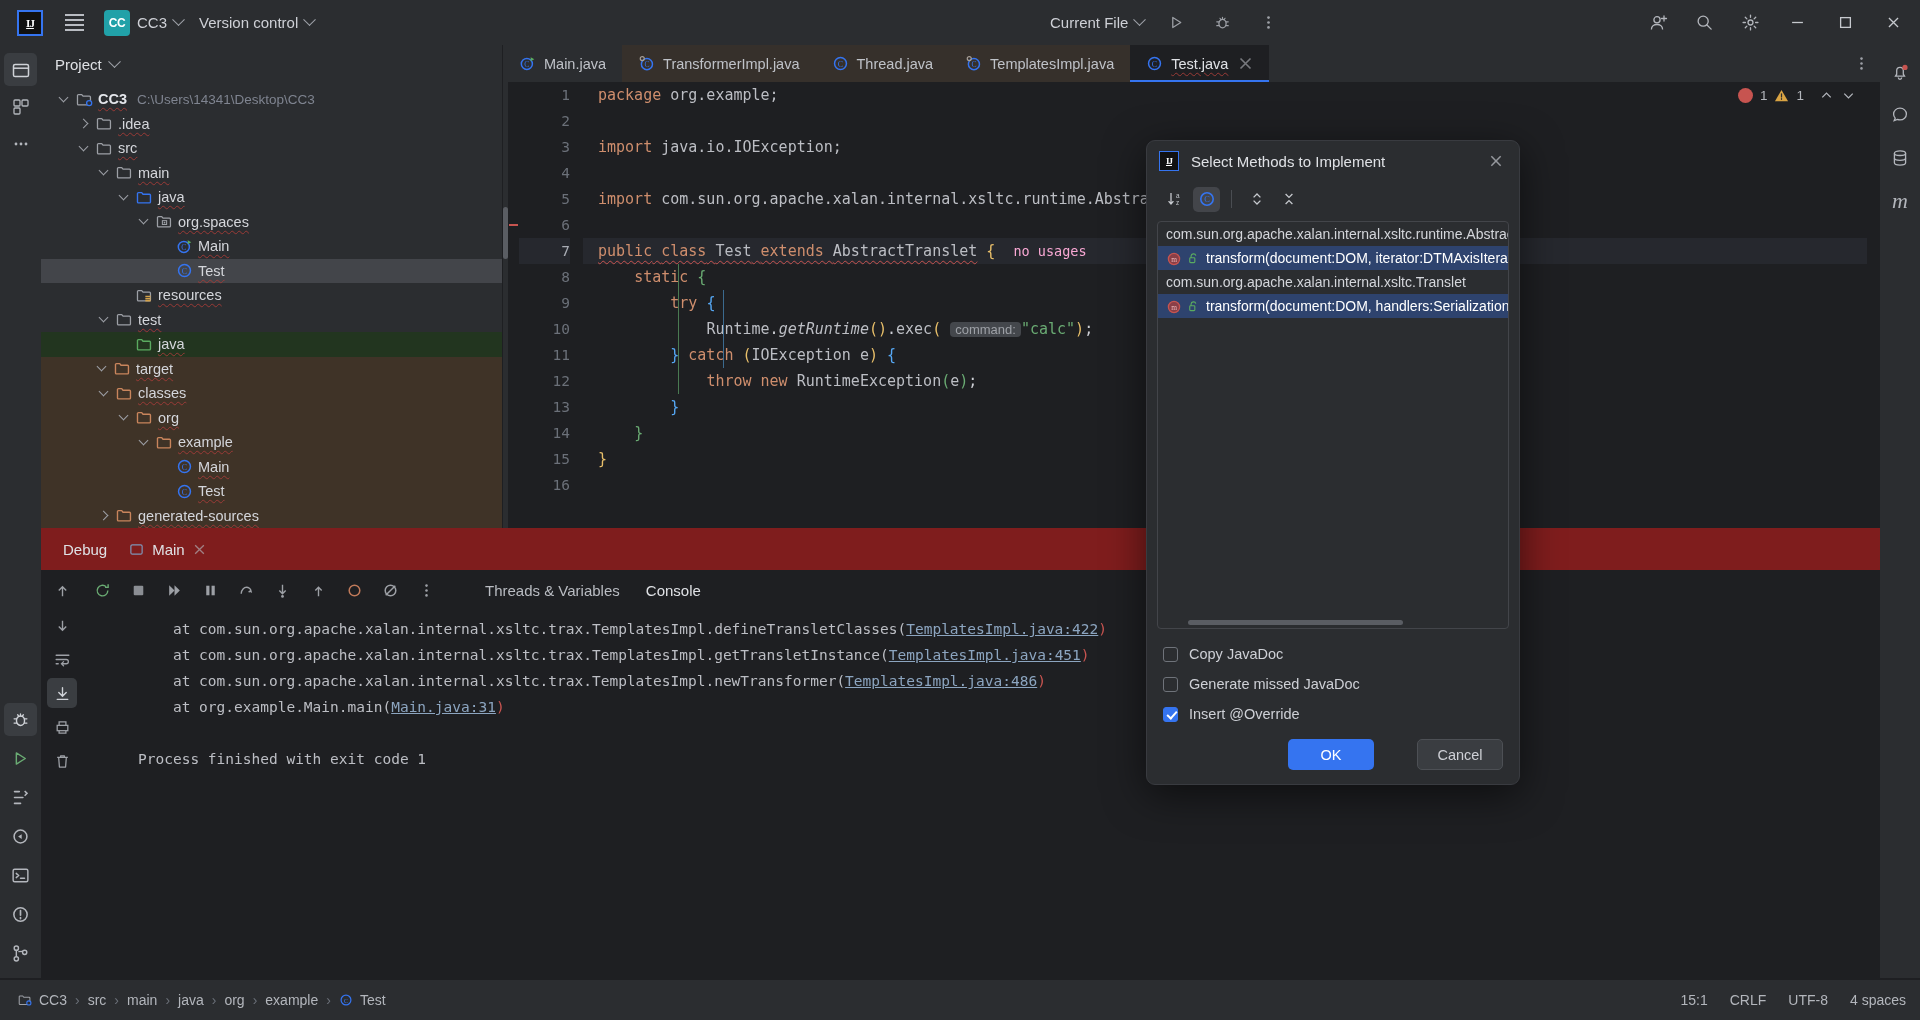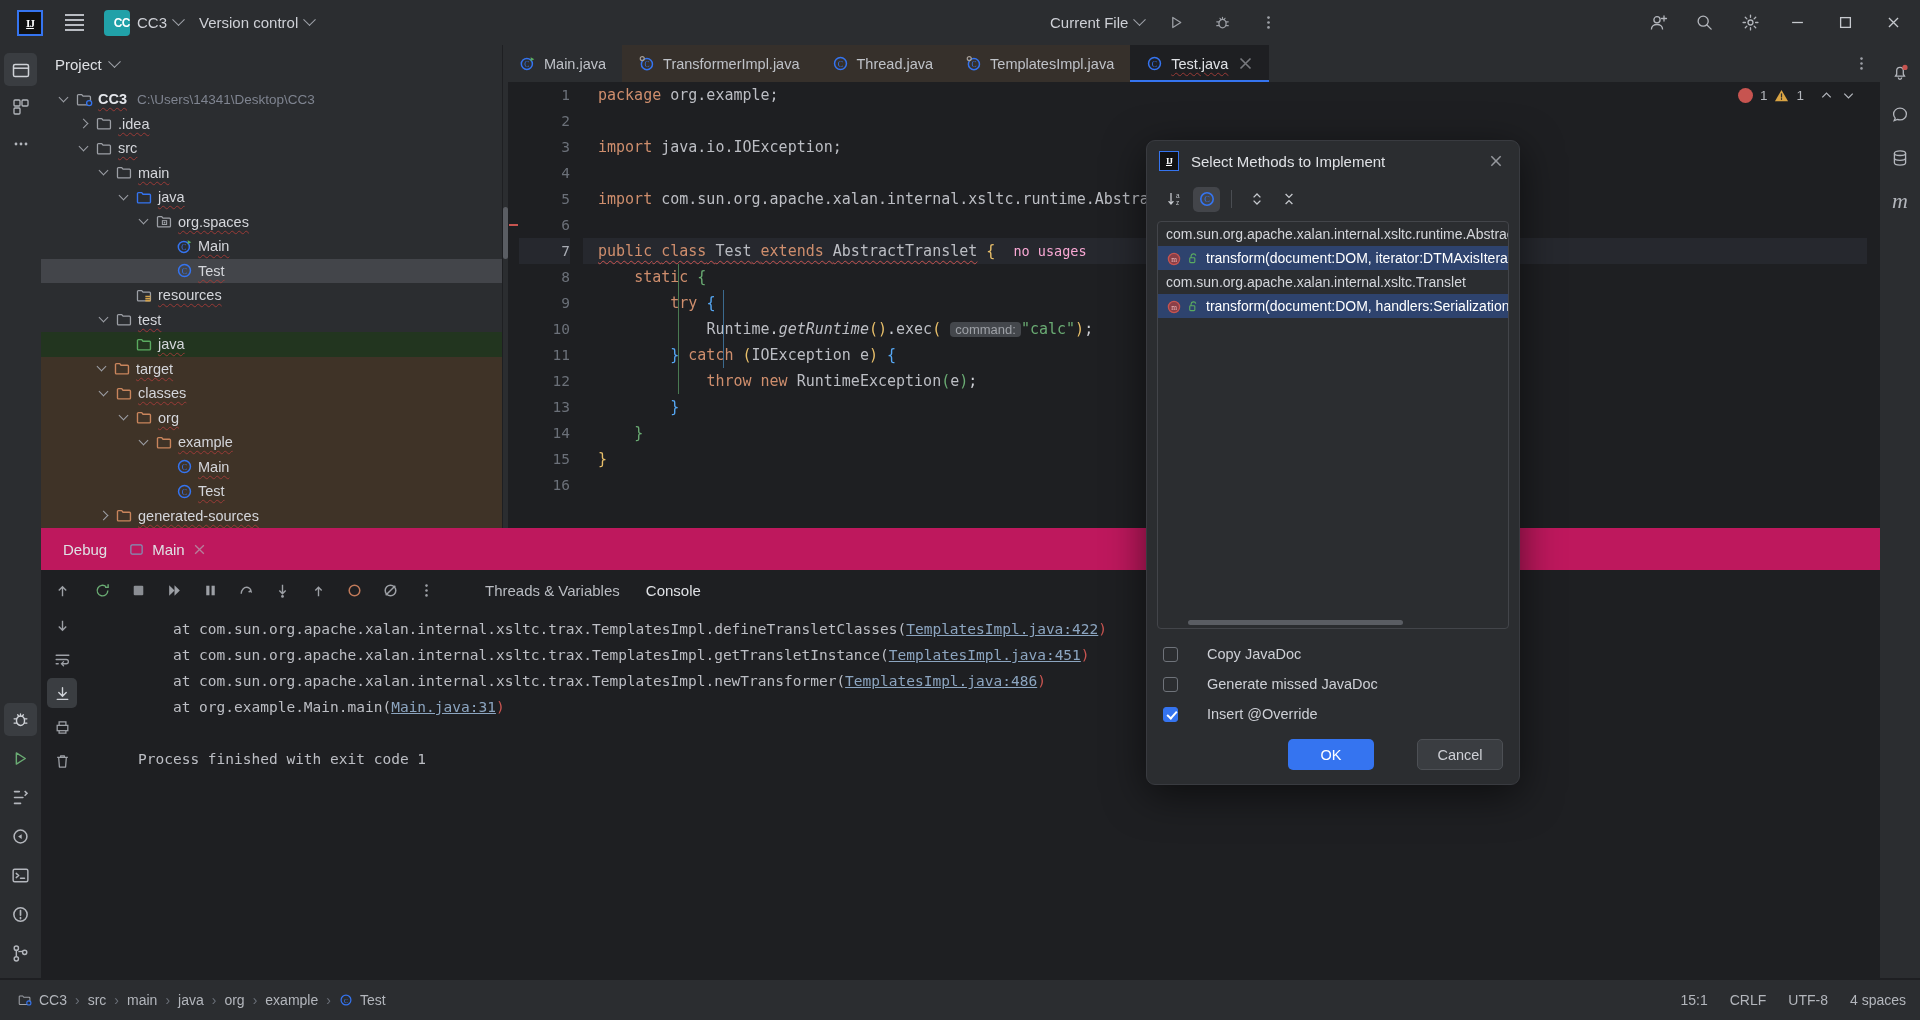--- a/index.html
+++ b/index.html
@@ -27,21 +27,21 @@
   }
   .ij-logo span { text-decoration:underline; }
   .tb-btn {
     width:44px; height:40px; display:flex; align-items:center; justify-content:center;
     cursor:pointer; border-radius:4px;
   }
   .hamburger { display:flex; flex-direction:column; gap:3px; }
   .hamburger i { display:block; width:19px; height:2px; background:#b9bcc2; }
   .proj-badge {
     width:26px; height:26px; background:#21a1a8; border-radius:4px; color:#fff;
-    font-size:12px; font-weight:bold; display:flex; align-items:center; justify-content:flex-end;
+    font-size:12px; font-weight:bold; display:flex; align-items:center; justify-content:center;
     letter-spacing:-0.5px;
   }
   .tb-item {
     display:flex; align-items:center; gap:7px; padding:5px 8px; border-radius:5px;
     cursor:pointer; color:#ced0d6; font-size:15px; white-space:nowrap;
   }
   .chev { width:9px; height:9px; border-right:1.6px solid #9ea1a8; border-bottom:1.6px solid #9ea1a8;
           transform:rotate(45deg) translate(-2px,-2px); display:inline-block; }
   .tb-right { margin-left:auto; display:flex; align-items:center; padding-right:4px; gap:2px;}
   .win-btn { width:46px; height:45px; display:flex; align-items:center; justify-content:center; cursor:pointer; }
@@ -155,21 +155,21 @@
   .code-scroll-right {
     position:absolute; right:0; top:0; width:13px; height:446px; background:#1e1f22;
   }
 
   
   .debug-panel {
     position:absolute; left:41px; top:528px; width:1839px; height:452px;
     background:#1e1f22; display:flex; flex-direction:column;
   }
   .dbg-tabs { height:42px; display:flex; align-items:center; gap:14px; padding:0 18px;
-              background:#be185d; }
+              background:#7f1d1d; }
   .dbg-tab { display:flex; align-items:center; gap:8px; font-size:15px; color:#b9bcc2; cursor:pointer;
              padding:4px 4px; }
   .dbg-tab.title { color:#dfe1e5; }
   .dbg-tab.active { color:#dfe1e5; }
   .dbg-body { flex:1; display:flex; }
   .dbg-toolbar {
     width:42px; background:#1e1f22; display:flex; flex-direction:column; align-items:center;
     padding-top:6px; gap:4px;
   }
   .dbg-ico { width:30px; height:30px; display:flex; align-items:center; justify-content:center;
@@ -233,21 +233,21 @@
   }
   .dlg-opts { padding:10px 16px 0 16px; }
   .opt-row { display:flex; align-items:center; gap:11px; height:30px; cursor:pointer; }
   .cbox { width:15px; height:15px; border:1px solid #6f737a; border-radius:3px; background:#2b2d30;
           flex:0 0 15px; position:relative; }
   .cbox.checked { background:#3574f0; border-color:#3574f0; }
   .cbox.checked::after {
     content:""; position:absolute; left:4.5px; top:1.5px; width:4px; height:8px;
     border-right:2px solid #fff; border-bottom:2px solid #fff; transform:rotate(42deg);
   }
-  .opt-label { font-size:14.5px; color:#ced0d6;margin-left:18px; }
+  .opt-label { font-size:14.5px; color:#ced0d6; }
   .dlg-buttons { display:flex; justify-content:flex-end; gap:10px; padding:10px 16px 14px 16px; }
   .btn {
     min-width:86px; height:31px; border-radius:5px; display:flex; align-items:center;
     justify-content:center; font-size:14.5px; cursor:pointer;margin-left:33px;
   }
   .btn.primary { background:#3574f0; color:#fff; }
   .btn.secondary { background:#3a3d41; color:#ced0d6; border:1px solid #4d5055; }
 
   svg { display:block; }
 </style>

